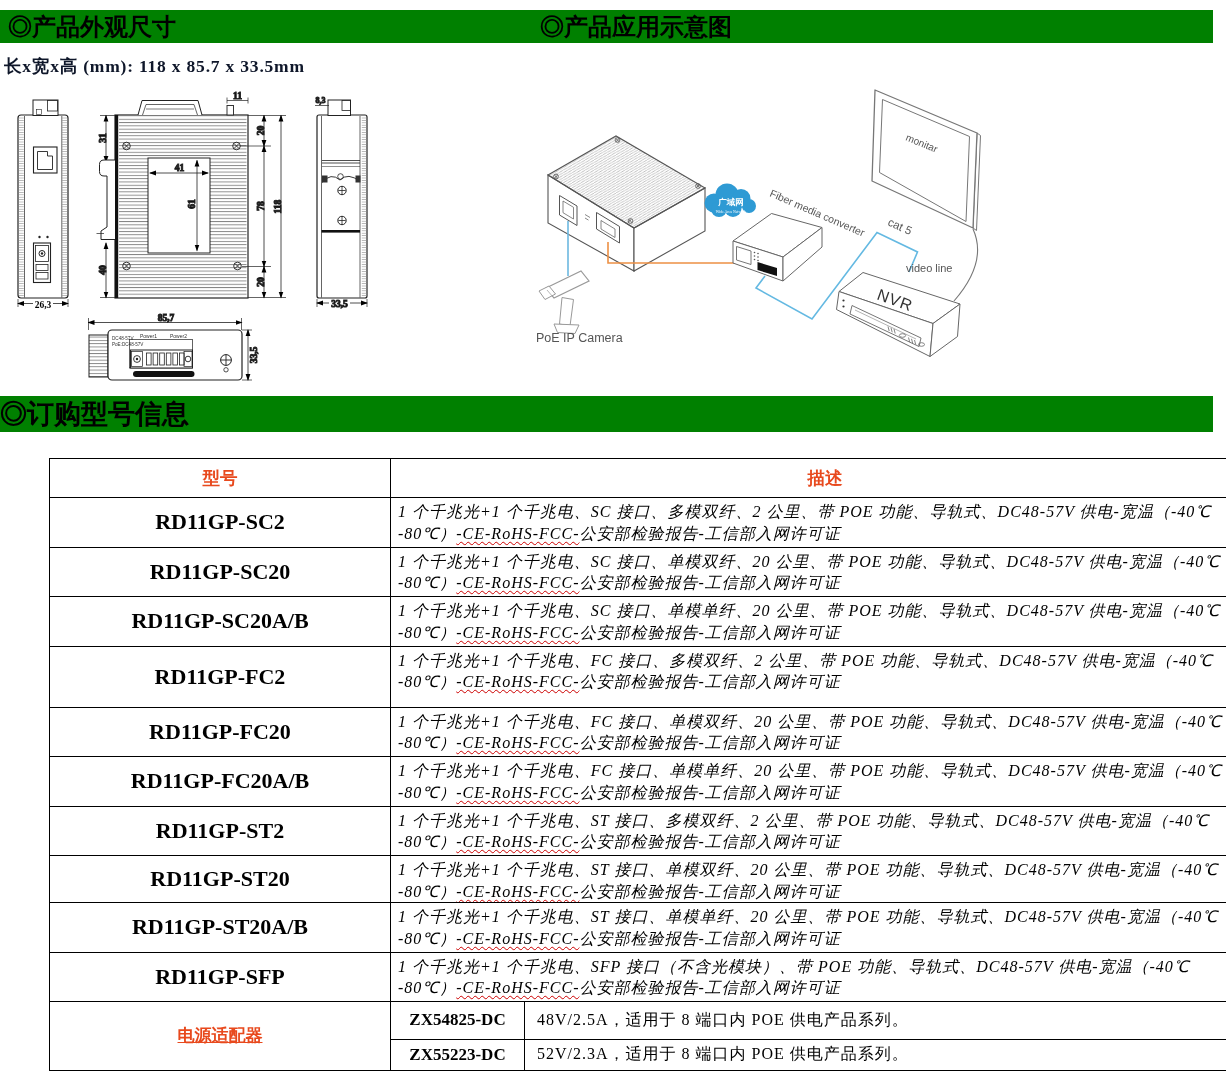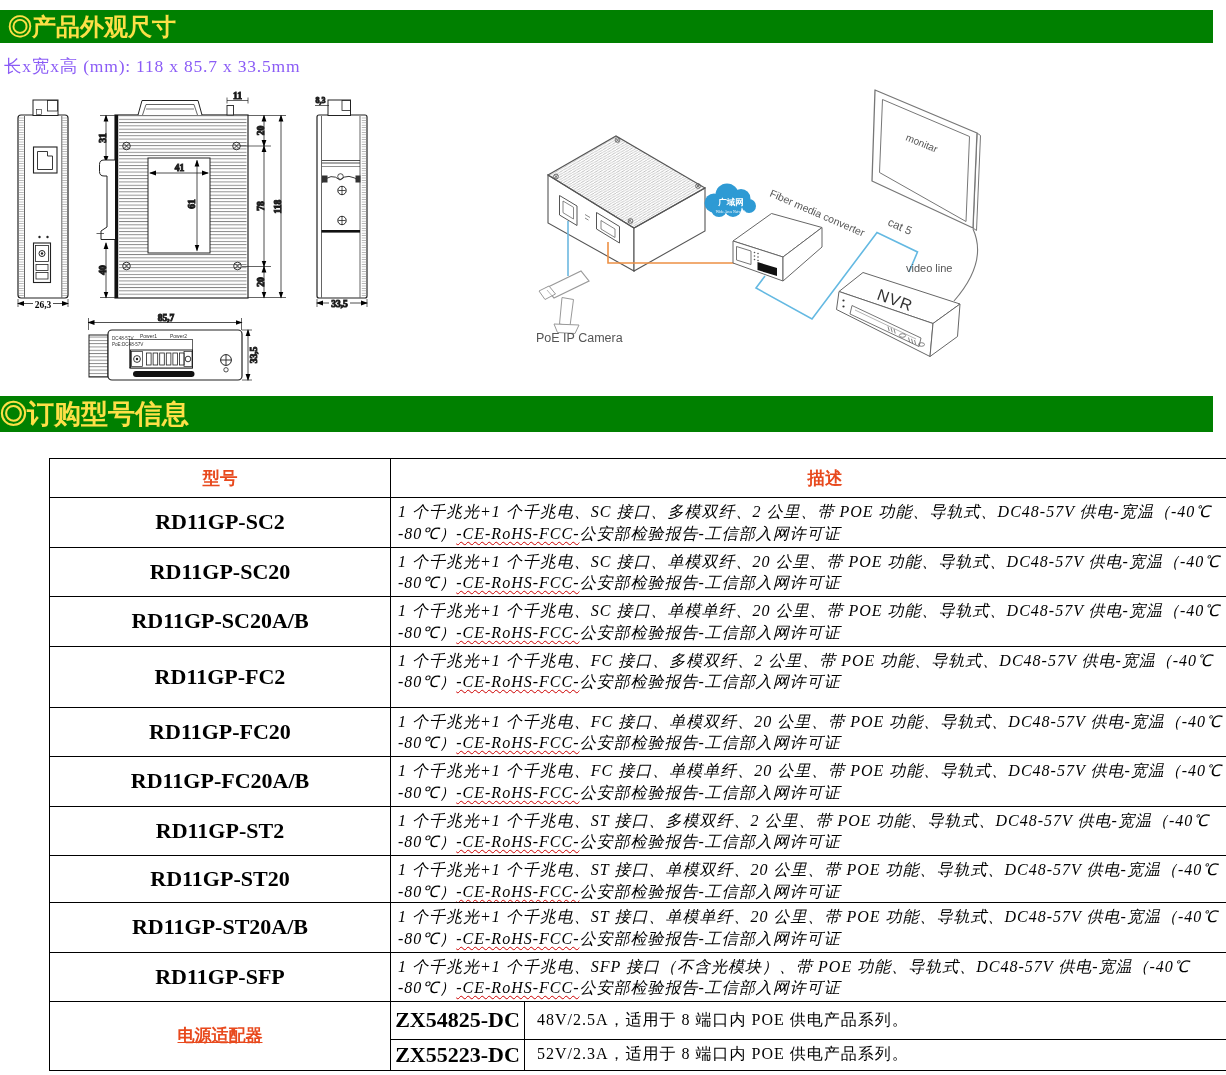--- a/index.html
+++ b/index.html
@@ -1,42 +1,43 @@
 <!DOCTYPE html>
 <html><head>
 <meta charset="utf-8">
 <style>
 html,body{margin:0;padding:0;}
 body{width:1226px;height:1075px;position:relative;background:#fff;font-family:"Liberation Serif",serif;overflow:hidden;}
-.bar{position:absolute;left:0;width:1213px;background:#008000;color:#fde047;font-family:"Liberation Sans",sans-serif;font-weight:bold;}
+.bar{position:absolute;left:0;width:1213px;background:#008000;color:#000000;font-family:"Liberation Sans",sans-serif;font-weight:bold;}
 #bar1{top:10px;height:33px;}
 #bar1 .t{position:absolute;top:0;line-height:34px;font-size:24px;}
 #bar2{top:396px;height:36px;}
 #bar2 .t{position:absolute;top:0;line-height:37px;font-size:27px;left:0;}
-#dimline{position:absolute;left:4px;top:54px;font-size:17.5px;font-weight:normal;color:#8b5cf6;letter-spacing:0.8px;}
+#dimline{position:absolute;left:4px;top:54px;font-size:17.5px;font-weight:bold;color:#0f172a;letter-spacing:0.8px;}
 #tblwrap{position:absolute;left:11px;top:458px;margin-left:38px;}
 table{border-collapse:collapse;table-layout:fixed;width:1210px;}
 td{border:1.6px solid #000;overflow:hidden;vertical-align:middle;}
 td.model{text-align:center;font-weight:bold;font-size:22px;}
 td.hdr{text-align:center;font-weight:bold;font-size:17.5px;color:#e8491d;}
 td.desc{padding:3px 4px 0 7px;font-size:16px;line-height:21.5px;vertical-align:top;color:#000;letter-spacing:1px;font-style:italic;}
 td.pwrlabel{text-align:center;font-weight:bold;font-size:17px;color:#e8491d;text-decoration:underline;}
-td.zx{text-align:center;font-weight:bold;font-size:22px;}
+td.zx{text-align:center;font-weight:bold;font-size:17px;}
 td.pdesc{font-size:16px;padding-left:12px;letter-spacing:1px;}
 .wavy{text-decoration:underline;text-decoration-style:wavy;text-decoration-color:#c00;text-decoration-thickness:1px;text-underline-offset:2px;}
 svg{position:absolute;}
 svg text{font-family:"Liberation Serif",serif;}
 .dimt{font-weight:bold;font-size:9.5px;fill:#000;}
 .lbl{font-family:"Liberation Sans",sans-serif;fill:#555;}
 </style>
 </head>
 <body>
 
 <div class="bar" id="bar1">
   <span class="t" style="left:8px">◎产品外观尺寸</span>
+  <span class="t" style="left:540px">◎产品应用示意图</span>
 </div>
 <div id="dimline">长x宽x高 (mm): 118 x 85.7 x 33.5mm</div>
 
 <svg id="drawings" style="left:0;top:85px" width="480" height="305" viewBox="0 85 480 305">
   <defs>
     <pattern id="finsH" patternUnits="userSpaceOnUse" width="6" height="3.3">
       <path d="M0,0.5 H6" stroke="#666" stroke-width="0.8" fill="none"></path>
     </pattern>
     <pattern id="hatchS" patternUnits="userSpaceOnUse" width="6" height="2.4">
       <path d="M0,0.4 H6" stroke="#888" stroke-width="0.6" fill="none"></path>

